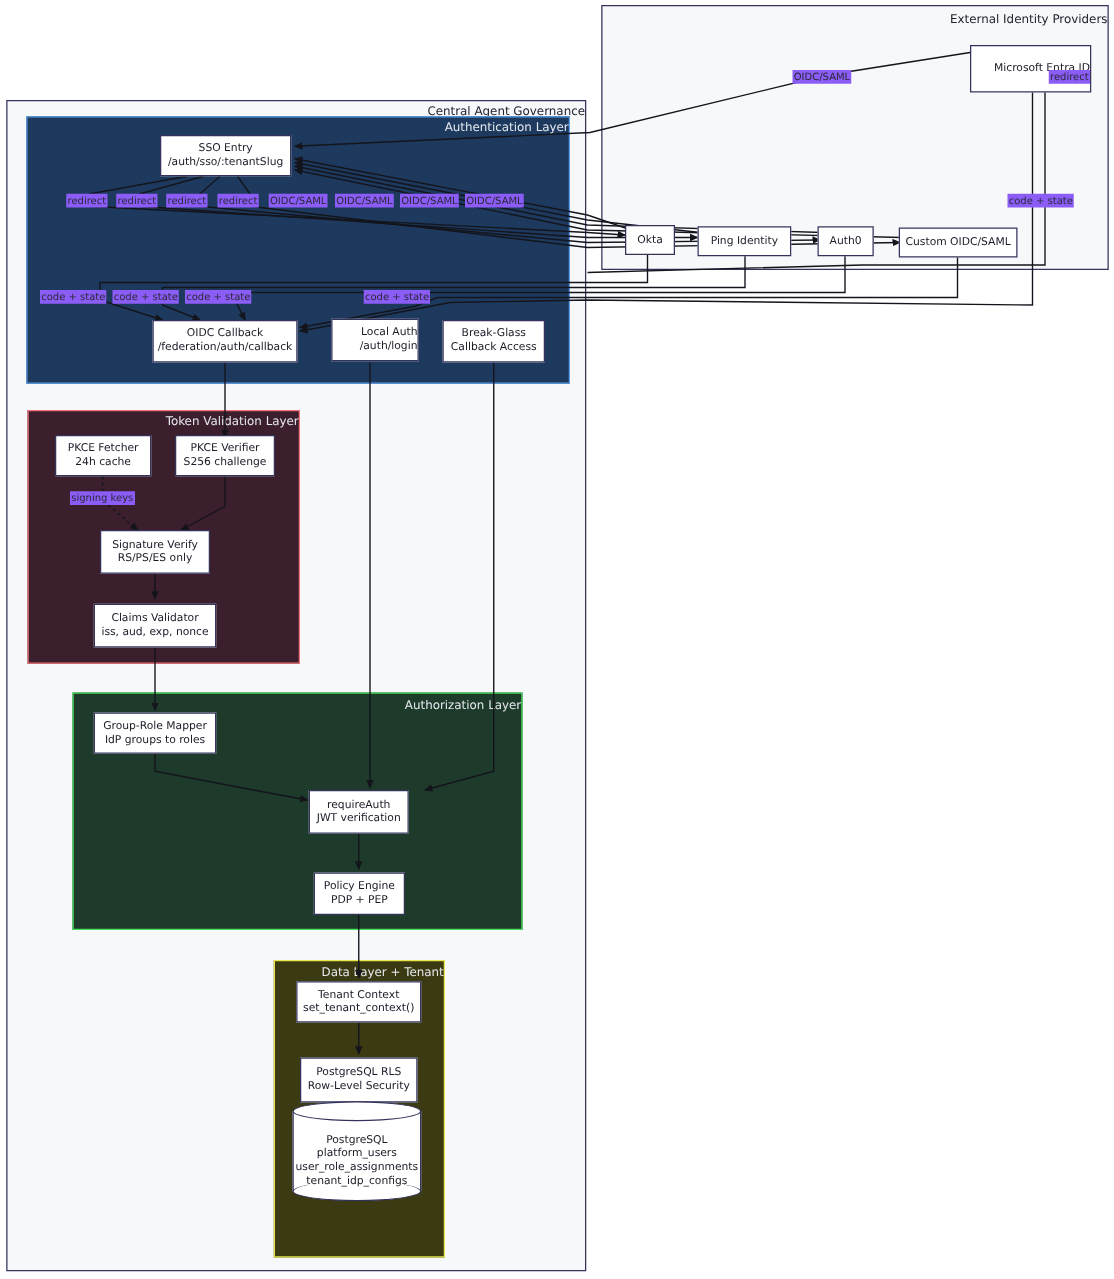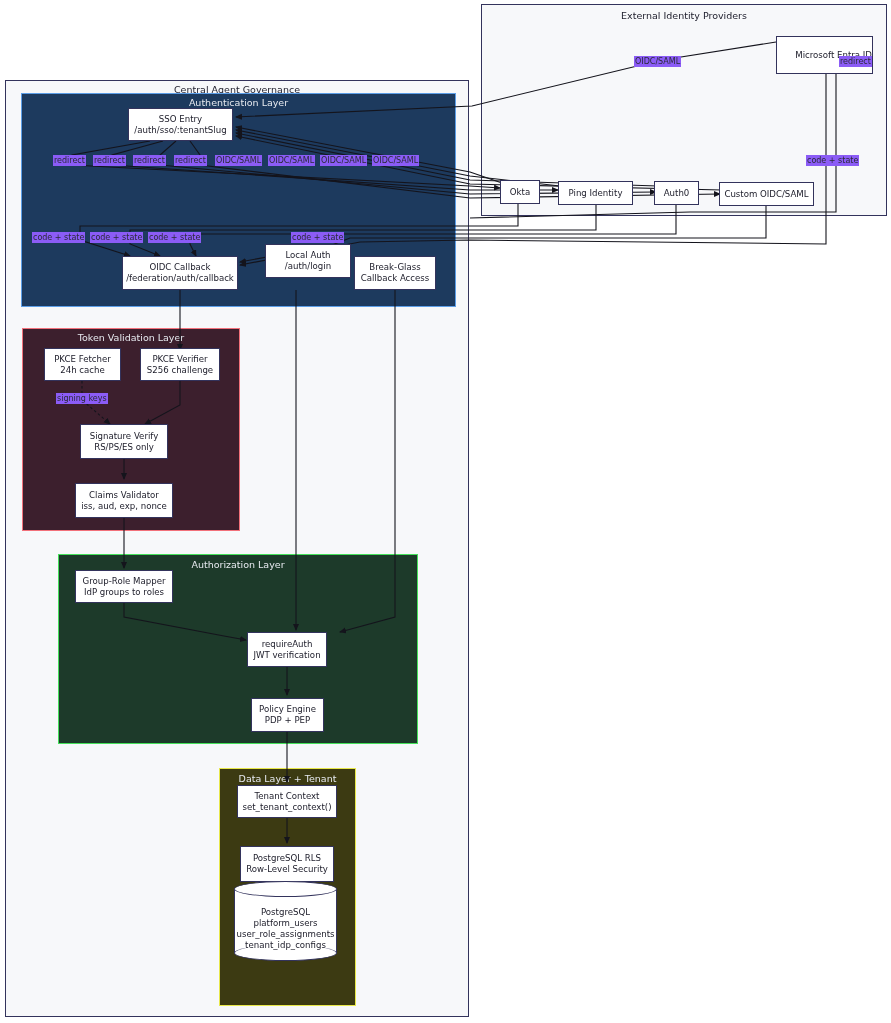--- a/index.html
+++ b/index.html
@@ -2,21 +2,21 @@
 <html><head>
 <meta charset="utf-8">
 <style>
   html,body{margin:0;padding:0;background:#ffffff;}
   body{width:891px;height:1023px;position:relative;overflow:hidden;
        font-family:"DejaVu Sans","Liberation Sans",sans-serif;}
   #root{position:absolute;left:0;top:0;width:891px;height:1023px;}
   svg#wires{position:absolute;left:0;top:0;width:891px;height:1023px;pointer-events:none;}
 
   .cluster{position:absolute;box-sizing:border-box;}
-  .cluster-title{position:absolute;left:0;right:0;text-align:center;font-size:9.5px;}
+  .cluster-title{position:absolute;left:0;right:0;text-align:right;font-size:9.5px;}
 
   
   .c-outer{border:1.2px solid #33335c;background:#f7f8fa;}
   .c-ext{border:1.2px solid #33335c;background:#f7f8fa;}
   .c-auth{border:1.6px solid #5c9ee8;background:#1d3a5e;}
   .c-token{border:1.6px solid #f2707a;background:#3c1f2d;}
   .c-authz{border:1.6px solid #44e05a;background:#1d3a2a;}
   .c-data{border:1.6px solid #e8e84a;background:#3c3a12;}
 
   .t-dark{color:#222230;}
@@ -140,21 +140,21 @@
   </div>
 
   <div class="node" style="left:128px;top:108px;width:105px;height:33px;">
     <span class="ln">SSO Entry</span>
     <span class="ln">/auth/sso/:tenantSlug</span>
   </div>
   <div class="node" style="left:122px;top:256px;width:116px;height:34px;">
     <span class="ln">OIDC Callback</span>
     <span class="ln">/federation/auth/callback</span>
   </div>
-  <div class="node" style="left:265px;top:244px;width:86px;height:34px;">
+  <div class="node" style="left:265px;top:255px;width:70px;height:34px;align-items:flex-end;">
     <span class="ln">Local Auth</span>
     <span class="ln">/auth/login</span>
   </div>
   <div class="node" style="left:354px;top:256px;width:82px;height:34px;">
     <span class="ln">Break-Glass</span>
     <span class="ln">Callback Access</span>
   </div>
 
   <div class="node" style="left:44px;top:348px;width:77px;height:33px;">
     <span class="ln">PKCE Fetcher</span>

